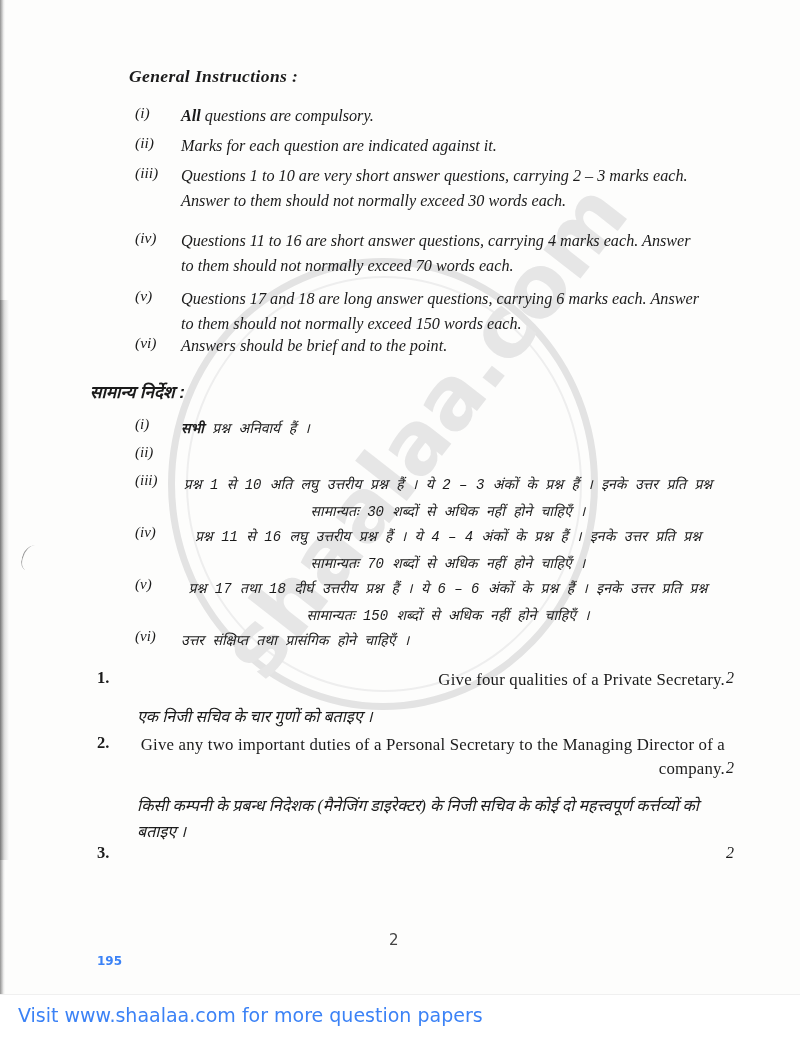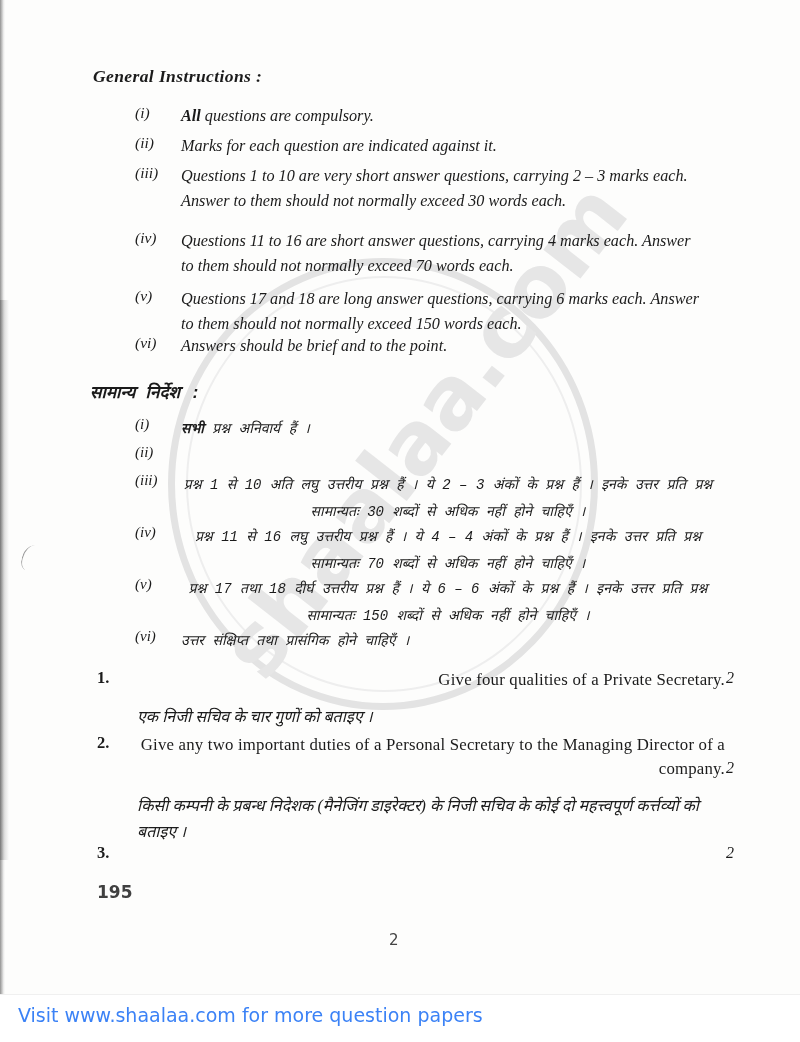--- a/index.html
+++ b/index.html
@@ -89,21 +89,21 @@
     font-weight: bold;
     font-size: 17.5px;
     letter-spacing: .4px;
   }
   .heading-hi {
     position: absolute;
     left: 90px;
     font-style: italic;
     font-weight: bold;
     font-size: 17px;
-    font-family: Liberation Mono, monospace;
+    font-family: Liberation Sans, sans-serif;
   }
 
   
   .ins {
     position: absolute;
     display: flex;
     align-items: flex-start;
   }
   .ins .num {
     width: 46px;
@@ -155,25 +155,25 @@
   .marks {
     position: absolute;
     left: 726px;
     font-style: italic;
     font-size: 16px;
   }
 
   
   .footer-code {
     position: absolute;
-    left: 97px; top: 882px;
+    left: 97px; top: 954px;
     font-family: "DejaVu Sans", sans-serif;
-    font-size: 17px;
+    font-size: 12px;
     font-weight: bold;
-    color: #404040;
+    color: #3b82f6;
   }
   .footer-page {
     position: absolute;
     left: 389px; top: 931px;
     font-family: "DejaVu Sans", sans-serif;
     font-size: 15px;
     color: #444;
   }
   .banner {
     position: absolute;
@@ -199,21 +199,21 @@
   <div class="scan-edge-b"></div>
 
   <div class="wm-circle"></div>
   <div class="wm-circle2"></div>
   <div class="wm-text">shaalaa.com</div>
 
   <div class="pen-mark"></div>
 
   <div class="content">
 
-    <div class="heading-en" style="top:66px;">General Instructions :</div>
+    <div class="heading-en" style="top:66px;margin-left:36px;">General Instructions :</div>
 
     <div class="ins en" style="top:104px; left:135px; width:580px;">
       <div class="num">(i)</div>
       <div class="body"><b>All</b><span> questions are compulsory.</span></div>
     </div>
 
     <div class="ins en" style="top:134px; left:135px; width:580px;">
       <div class="num">(ii)</div>
       <div class="body">Marks for each question are indicated against it.</div>
     </div>

